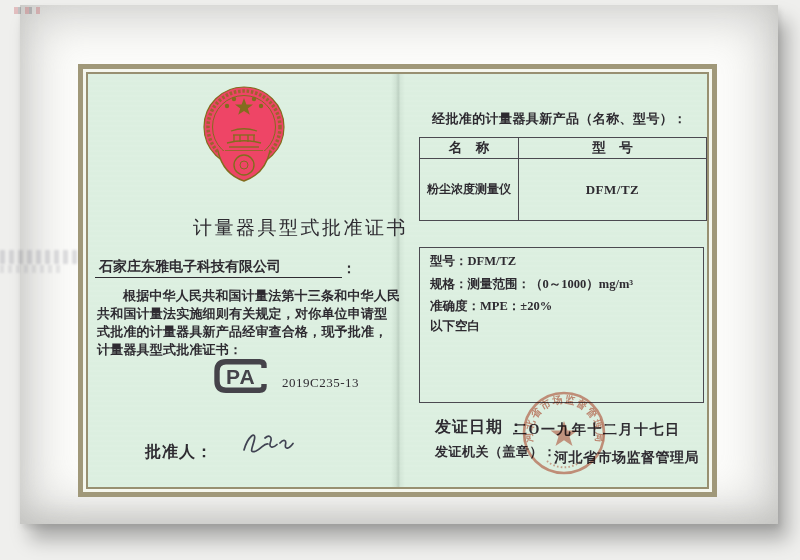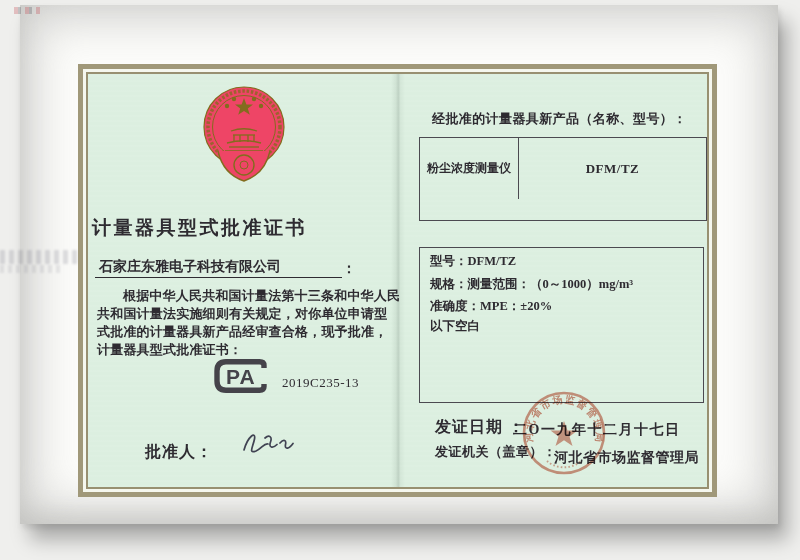--- a/index.html
+++ b/index.html
@@ -27,21 +27,21 @@
        border:2px solid var(--khaki2);background:var(--green);
        background-image:repeating-linear-gradient(0deg, rgba(255,255,255,.05) 0 2px, transparent 2px 5px);}
   .fold{position:absolute;left:303px;top:0;width:14px;height:100%;pointer-events:none;
        background:linear-gradient(90deg, rgba(95,115,100,0) 0%, rgba(95,115,100,.10) 35%, rgba(85,105,92,.22) 52%, rgba(95,115,100,.07) 68%, rgba(95,115,100,0) 100%);}
   .page{position:absolute;top:0;height:100%;}
   .page-left{left:0;width:309px;}
   .page-right{left:309px;width:310px;}
   .abs{position:absolute;}
   .sans{font-family:"Liberation Sans","DejaVu Sans",sans-serif;}
   .country{left:12px;top:121px;width:300px;text-align:center;font-size:15px;font-weight:700;letter-spacing:2.5px;}
-  .cert-title{left:4px;top:141px;width:300px;text-align:left;font-size:19px;font-weight:700;letter-spacing:2.5px;}
+  .cert-title{left:20px;top:141px;width:300px;text-align:right;font-size:19px;font-weight:400;letter-spacing:2.5px;}
   .company-row{left:7px;top:184px;display:flex;align-items:flex-end;}
   .company-line{display:inline-block;width:243px;border-bottom:1.5px solid var(--ink);
        font-size:14px;font-weight:700;padding:0 0 1px 4px;white-space:nowrap;}
   .company-colon{font-size:14px;font-weight:700;}
   .para{left:9px;top:213px;width:300px;font-size:13px;font-weight:700;line-height:18px;letter-spacing:.2px;}
   .para .ln{white-space:nowrap;}
   .para .ln:first-child{text-indent:26px;}
   .cpa-row{left:126px;top:285px;display:flex;align-items:flex-end;}
   .cpa-num{font-size:13px;font-weight:400;margin-left:14px;padding-bottom:2px;letter-spacing:.5px;}
   .approver{left:57px;top:368px;font-size:16px;font-weight:700;letter-spacing:1px;}
@@ -135,20 +135,24 @@
                    M31,12 C35,8.5 38.5,10.5 36.5,16 C34.5,21.5 38.5,23 43,18.5
                    M46,17 C50,12.5 52.5,14.5 51.5,18.5 C50.5,24 55,23 59,17.5" fill="none" stroke="#2f3042" stroke-width="1.7" stroke-linecap="round" opacity=".9"></path>
         </svg>
       </div>
 
       <div class="page page-right">
 
         <div class="abs section-title">经批准的计量器具新产品（名称、型号）：</div>
 
         <div class="abs tbl">
+          <div class="tbl-row tbl-hdr">
+            <div class="c1">名　称</div>
+            <div class="c2">型　号</div>
+          </div>
           <div class="tbl-row tbl-body">
             <div class="c1">粉尘浓度测量仪</div>
             <div class="c2">DFM/TZ</div>
           </div>
         </div>
 
         <div class="abs details">
           <div class="d-row r1"><span>型号：</span><span>DFM/TZ</span></div>
           <div class="d-row r2"><span>规格：</span><span>测量范围：（0～1000）mg/m³</span></div>
           <div class="d-row r3"><span>准确度：</span><span>MPE：±20%</span></div>

